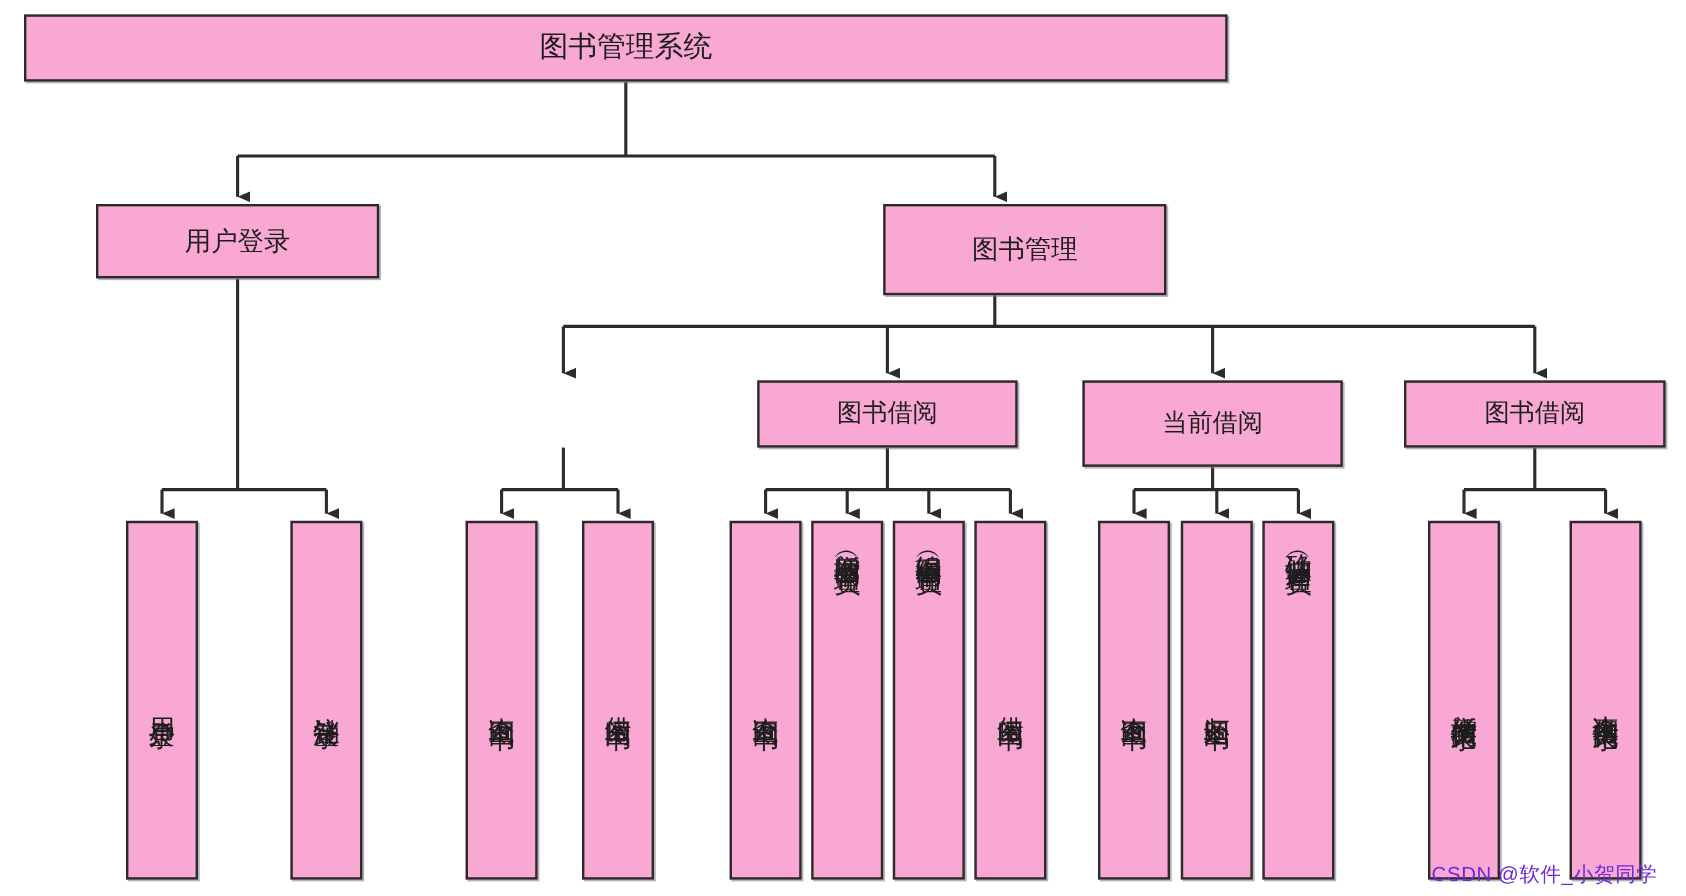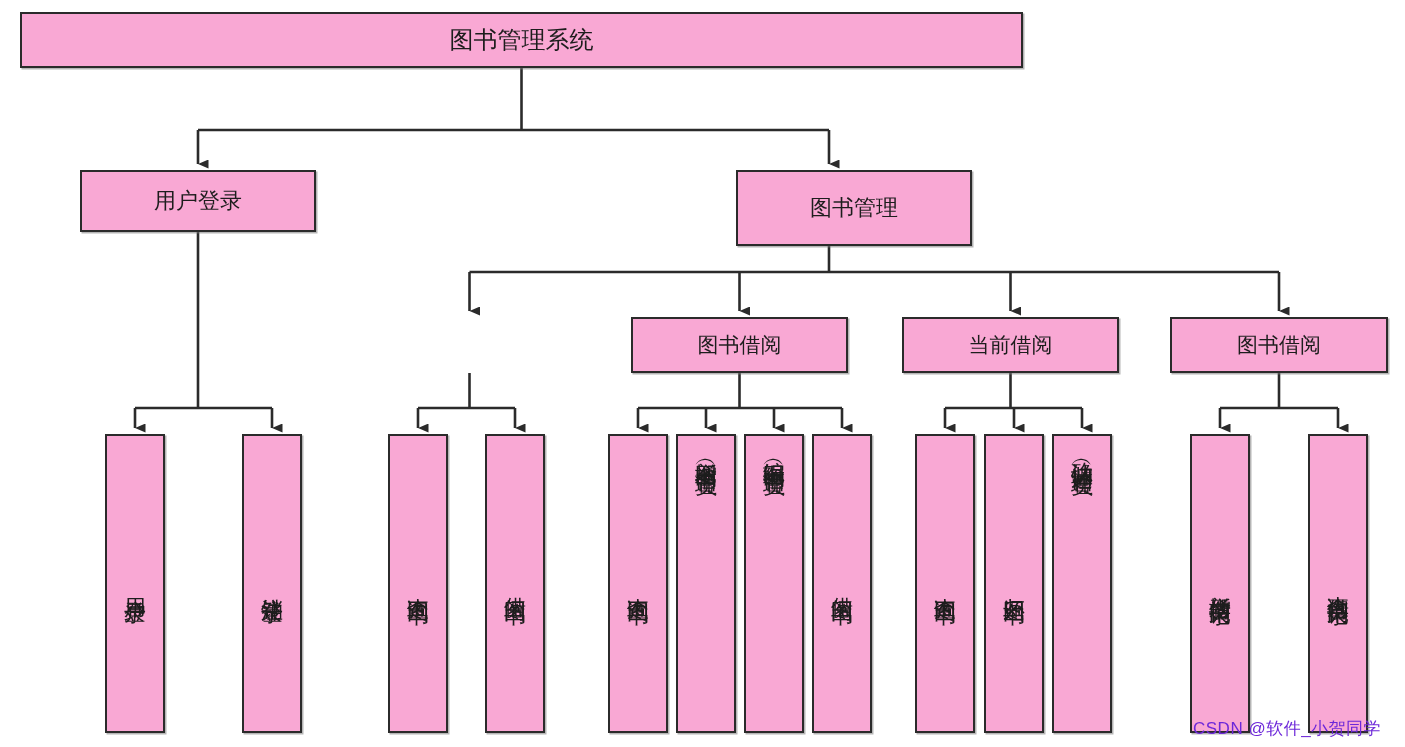--- a/index.html
+++ b/index.html
@@ -143,21 +143,21 @@
   <div class="node-box lvl1" style="left:80px; top:170px; width:236px; height:62px;">
     <span class="node-label">用户登录</span>
   </div>
   <div class="node-box lvl1" style="left:736px; top:170px; width:236px; height:76px;">
     <span class="node-label">图书管理</span>
   </div>
 
   <div class="node-box lvl2" style="left:631px; top:317px; width:217px; height:56px;">
     <span class="node-label">图书借阅</span>
   </div>
-  <div class="node-box lvl2" style="left:902px; top:317px; width:217px; height:56px;">
+  <div class="node-box lvl2" style="left:902px; top:317px; width:217px; height:72px;">
     <span class="node-label">当前借阅</span>
   </div>
   <div class="node-box lvl2" style="left:1170px; top:317px; width:218px; height:56px;">
     <span class="node-label">图书借阅</span>
   </div>
 
   <div class="node-box leaf center-v" style="left:105px; top:434px; width:60px; height:299px;">
     <span class="node-label">用户登录</span>
   </div>
   <div class="node-box leaf center-v" style="left:242px; top:434px; width:60px; height:299px;">

